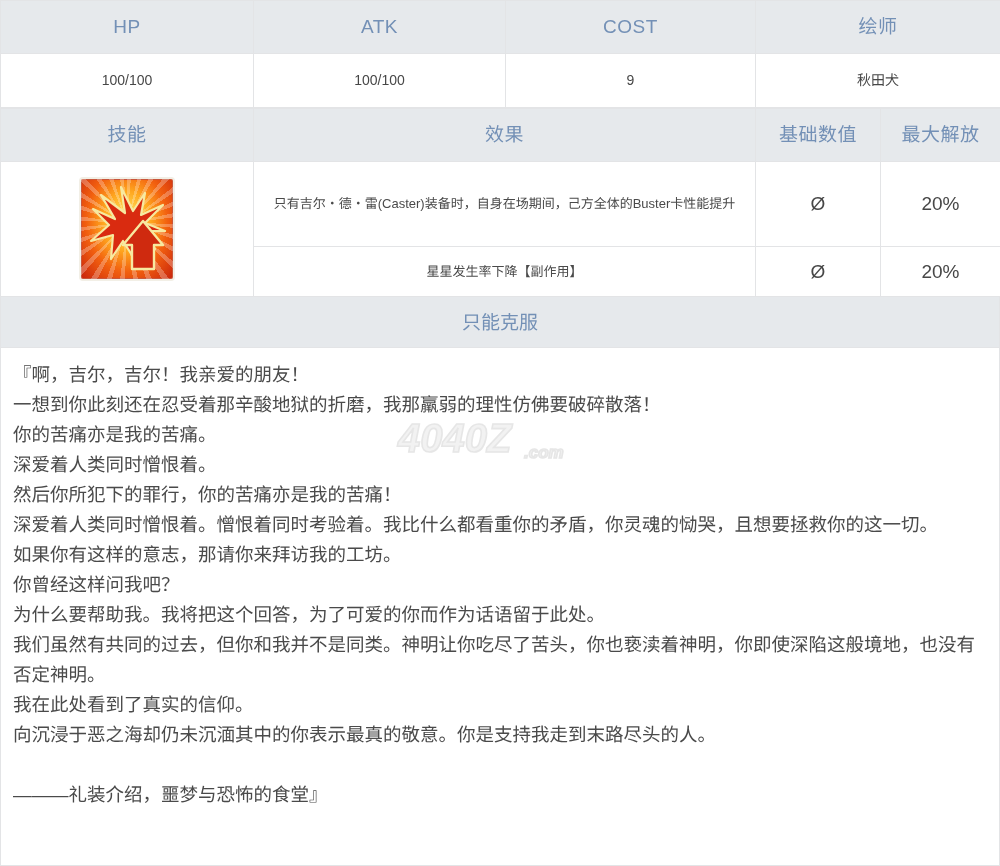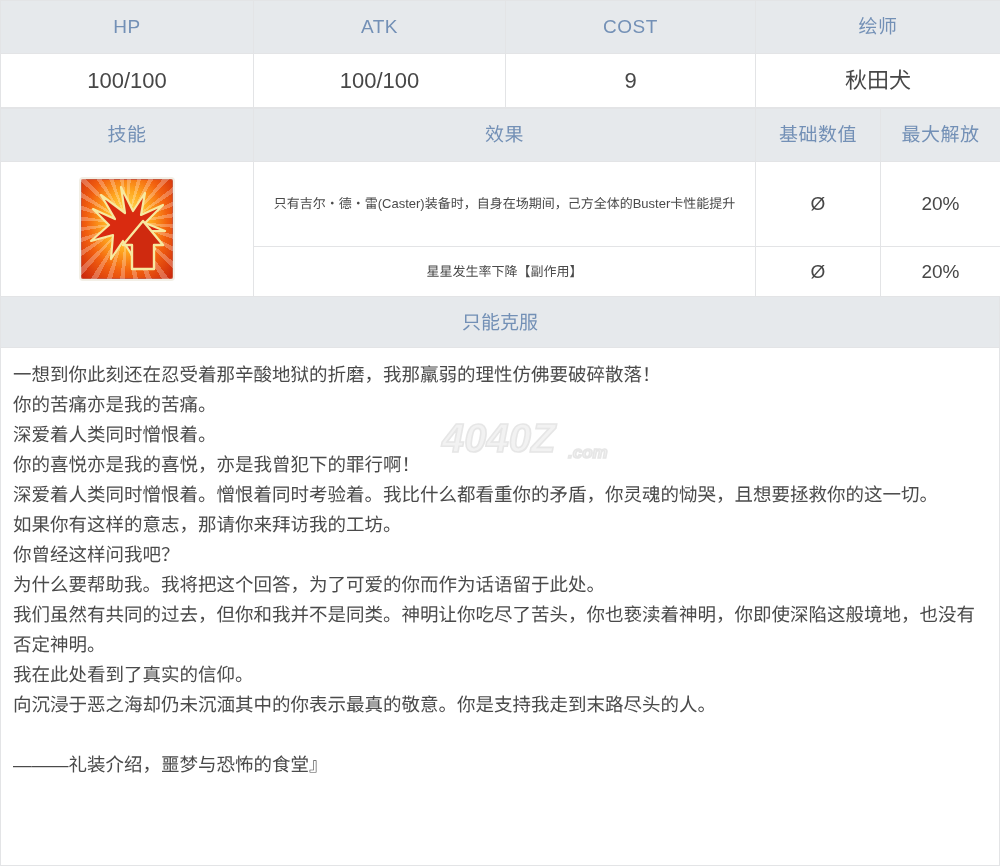--- a/index.html
+++ b/index.html
@@ -46,21 +46,21 @@
     font-weight: normal;
     height: 52px;
     line-height: 52px;
     letter-spacing: 0.5px;
   }
 
   
   .val {
     background: #ffffff;
     color: #474747;
-    font-size: 22px;
+    font-size: 14px;
     height: 53px;
     line-height: 53px;
   }
 
   
   .col-hp   { width: 253px; }
   .col-atk  { width: 252px; }
   .col-cost { width: 250px; }
   .col-art  { width: 245px; }
 
@@ -162,21 +162,21 @@
     white-space: normal;
     word-break: break-all;
   }
   .desc-line.spacer {
     height: 30px;
   }
 
   
   .watermark {
     position: absolute;
-    left: 440px;
+    left: 396px;
     top: 414px;
     width: 180px;
     height: 56px;
     pointer-events: none;
     opacity: 0.55;
   }
   .watermark svg { width: 100%; height: 100%; display: block; }
 </style>
 </head>
 <body>
@@ -244,24 +244,25 @@
         <td class="effect-cell row2">星星发生率下降【副作用】</td>
         <td class="num-cell row2">Ø</td>
         <td class="num-cell row2">20%</td>
       </tr>
     </tbody>
   </table>
 
   <div class="section-band">只能克服</div>
 
   <div class="desc-box">
+    <div class="desc-line">『啊，吉尔，吉尔！我亲爱的朋友！</div>
     <div class="desc-line">一想到你此刻还在忍受着那辛酸地狱的折磨，我那羸弱的理性仿佛要破碎散落！</div>
     <div class="desc-line">你的苦痛亦是我的苦痛。</div>
     <div class="desc-line">深爱着人类同时憎恨着。</div>
-    <div class="desc-line">你的喜悦亦是我的喜悦，亦是我曾犯下的罪行啊！</div>
+    <div class="desc-line">然后你所犯下的罪行，你的苦痛亦是我的苦痛！</div>
     <div class="desc-line">深爱着人类同时憎恨着。憎恨着同时考验着。我比什么都看重你的矛盾，你灵魂的恸哭，且想要拯救你的这一切。</div>
     <div class="desc-line">如果你有这样的意志，那请你来拜访我的工坊。</div>
     <div class="desc-line">你曾经这样问我吧？</div>
     <div class="desc-line">为什么要帮助我。我将把这个回答，为了可爱的你而作为话语留于此处。</div>
     <div class="desc-line">我们虽然有共同的过去，但你和我并不是同类。神明让你吃尽了苦头，你也亵渎着神明，你即使深陷这般境地，也没有否定神明。</div>
     <div class="desc-line">我在此处看到了真实的信仰。</div>
     <div class="desc-line">向沉浸于恶之海却仍未沉湎其中的你表示最真的敬意。你是支持我走到末路尽头的人。</div>
     <div class="desc-line spacer"></div>
     <div class="desc-line">———礼装介绍，噩梦与恐怖的食堂』</div>
   </div>

